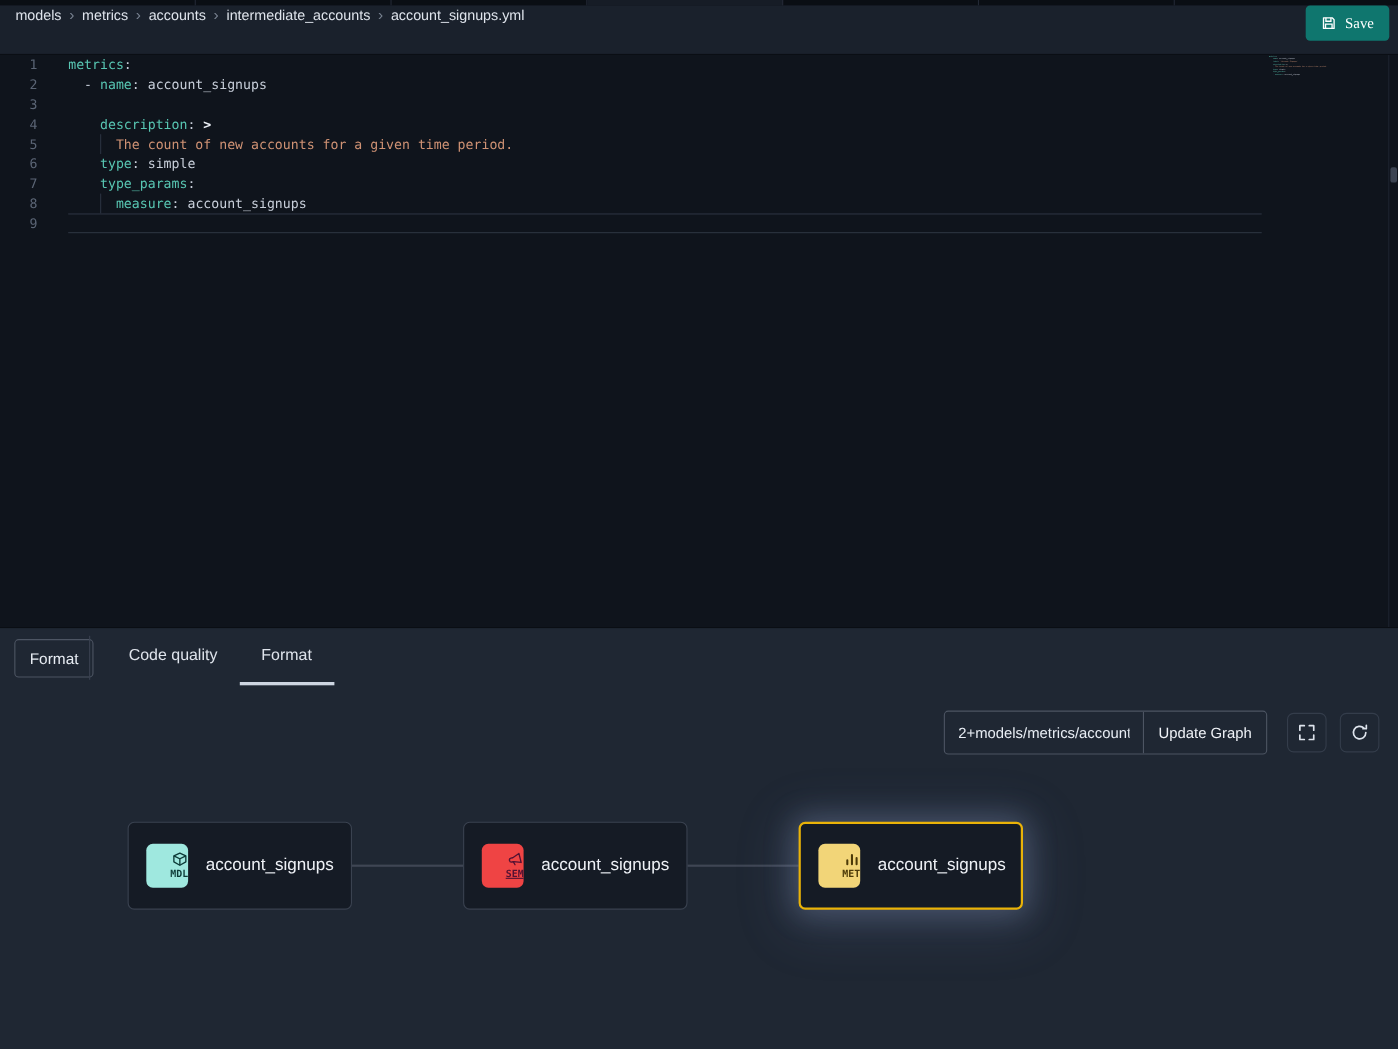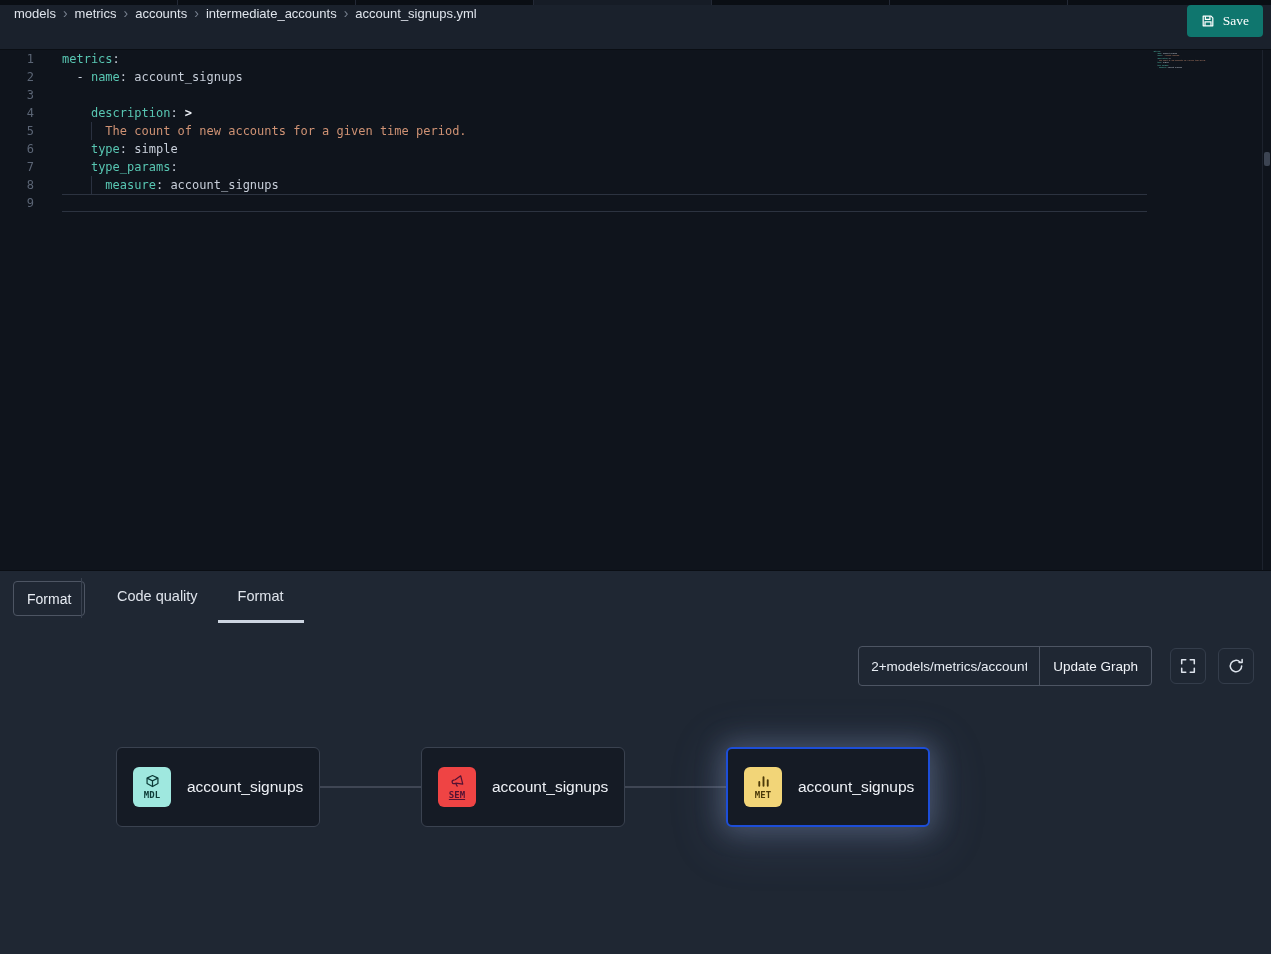--- a/index.html
+++ b/index.html
@@ -68,23 +68,23 @@
   #refresh-btn{margin-left:12px}
 
   
   #graph{position:absolute;inset:0}
   .edge{position:absolute;height:2px;background:#3f4654;top:215px}
   .node{position:absolute;width:204px;height:80px;background:#151b25;border:1px solid #3a4250;border-radius:6px;
     display:flex;align-items:center;padding:0 16px;gap:16px;cursor:pointer}
   .node.n0{left:116px;top:176px}
   .node.n1{left:421px;top:176px}
   .node.n2{left:726px;top:176px}
-  .node.selected{border:2px solid #1d4ed8;
+  .node.selected{border:2px solid #eab308;
     box-shadow:0 0 26px 5px rgba(150,170,210,.28),0 8px 46px 12px rgba(110,130,170,.18)}
-  .badge{width:38px;height:40px;border-radius:6px;display:flex;flex-direction:column;align-items:center;
+  .badge{width:38px;height:40px;border-radius:6px;display:flex;flex-direction:column;align-items:flex-end;
     justify-content:center;gap:2px;flex:none}
   .badge-icon{display:flex;align-items:center;justify-content:center;height:15px}
   .badge-label{font-size:9px;font-weight:bold;line-height:9px;font-family:"DejaVu Sans Mono",monospace}
   .node-label{color:#eef1f6;font-size:15.5px;font-weight:500}
 </style>
 </head>
 <body>
 
 <div id="app">
 

